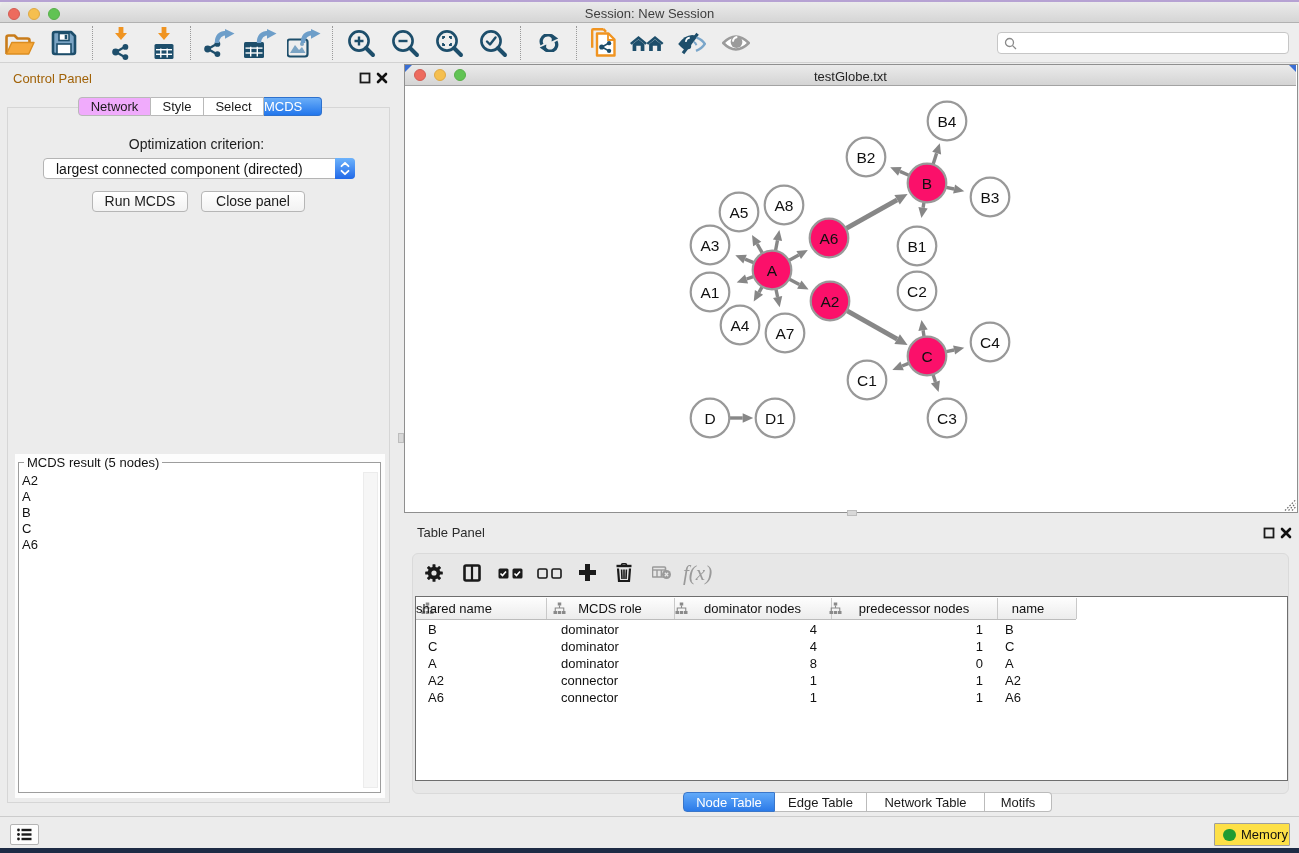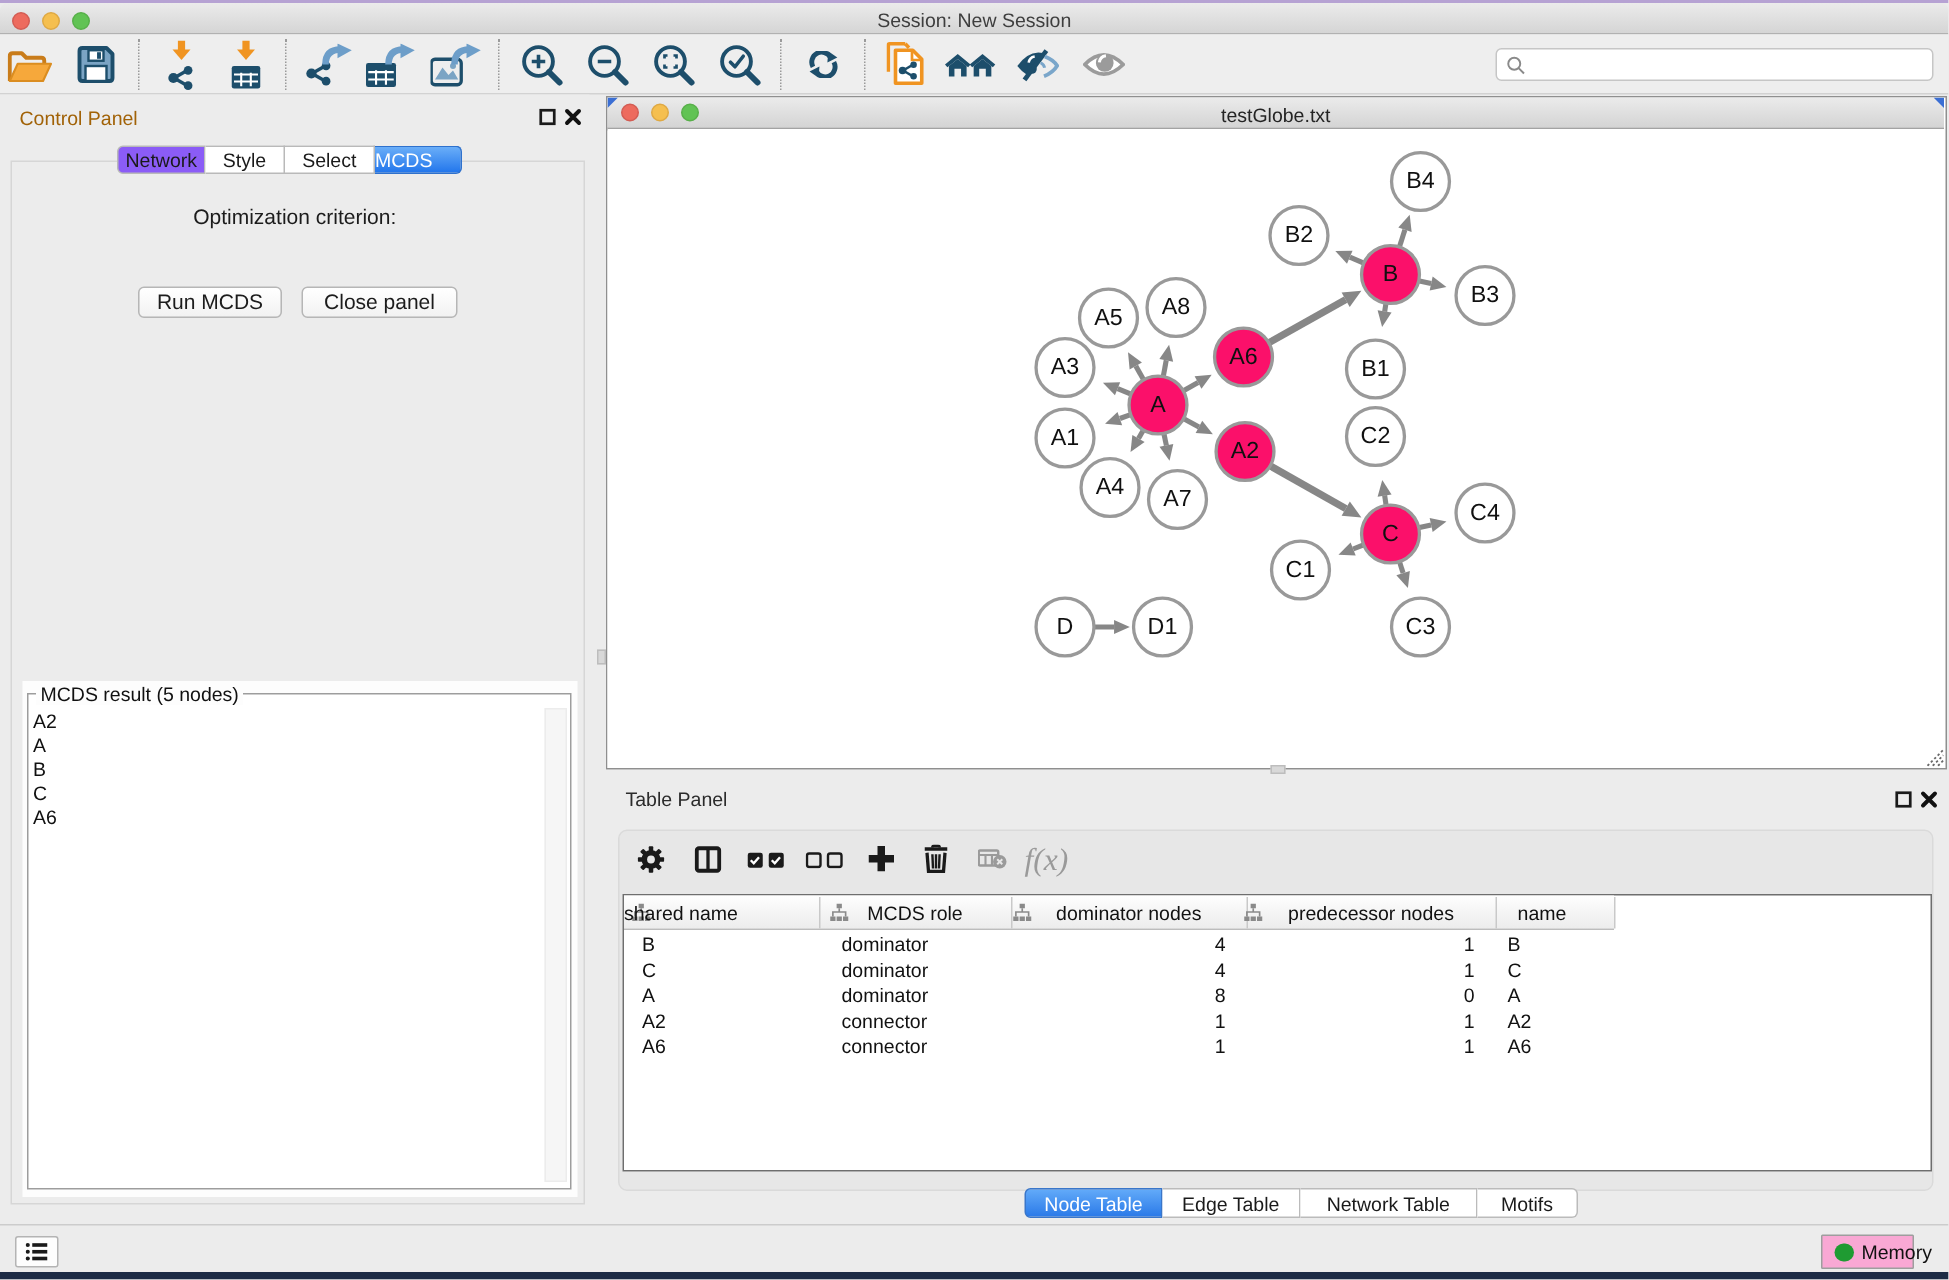--- a/index.html
+++ b/index.html
@@ -176,28 +176,37 @@
   <svg class="abs" style="left:359px;top:9px" width="12" height="12" viewBox="0 0 12 12">
     <rect x="1.5" y="1.5" width="9" height="9" fill="none" stroke="#1a1a1a" stroke-width="1.8"></rect>
   </svg>
   <svg class="abs" style="left:376px;top:9px" width="12" height="12" viewBox="0 0 12 12">
     <path d="M2 2 L10 10 M10 2 L2 10" stroke="#111" stroke-width="2.6" stroke-linecap="round"></path>
   </svg>
 
   <div class="abs" style="left:7px;top:44px;width:383px;height:696px;border:1px solid #d6d6d6;background:#ececec;"></div>
 
   <div class="abs" style="left:78px;top:34px;height:19px;">
-    <div style="float:left;width:59px;height:19px;background:#8b5cf6;border:1px solid #b9b9b9;border-radius:4px 0 0 4px;font-size:13px;text-align:center;line-height:18px;color:#1a1a1a;">Network</div>
+    <div style="float:left;width:73px;height:19px;background:#f0abfc;border:1px solid #b9b9b9;border-radius:4px 0 0 4px;font-size:13px;text-align:center;line-height:18px;color:#1a1a1a;">Network</div>
     <div style="float:left;width:53px;height:19px;background:#fff;border:1px solid #b9b9b9;border-left:none;font-size:13px;text-align:center;line-height:18px;color:#1a1a1a;">Style</div>
     <div style="float:left;width:60px;height:19px;background:#fff;border:1px solid #b9b9b9;border-left:none;font-size:13px;text-align:center;line-height:18px;color:#1a1a1a;">Select</div>
     <div style="float:left;width:58px;height:19px;background:linear-gradient(#6aaef8,#2276ec);border:1px solid #2e71cd;border-left:none;border-radius:0 4px 4px 0;font-size:13px;line-height:18px;color:#fff;">MCDS</div>
   </div>
 
   <div class="abs" style="left:0;top:73px;width:393px;text-align:center;font-size:14px;color:#1c1c1c;">Optimization criterion:</div>
 
+  <div class="abs" style="left:43px;top:95px;width:312px;height:21px;background:#fff;border:1px solid #b4b4b4;border-radius:4px;">
+    <div class="abs" style="left:12px;top:2px;font-size:14px;color:#141414;">largest connected component (directed)</div>
+    <div class="abs" style="right:-1px;top:-1px;width:20px;height:21px;background:linear-gradient(#6db3fc,#2169e8);border-radius:0 4px 4px 0;">
+      <svg width="20" height="21" viewBox="0 0 20 21">
+        <path d="M6.5 8.2 L10 4.8 L13.5 8.2" fill="none" stroke="#fff" stroke-width="1.8" stroke-linecap="round" stroke-linejoin="round"></path>
+        <path d="M6.5 12.8 L10 16.2 L13.5 12.8" fill="none" stroke="#fff" stroke-width="1.8" stroke-linecap="round" stroke-linejoin="round"></path>
+      </svg>
+    </div>
+  </div>
 
   <div class="abs" style="left:92px;top:128px;width:96px;height:21px;background:linear-gradient(#ffffff,#f2f2f2);border:1px solid #b6b6b6;border-radius:4px;font-size:14px;text-align:center;line-height:19px;color:#1c1c1c;">Run MCDS</div>
   <div class="abs" style="left:201px;top:128px;width:104px;height:21px;background:linear-gradient(#ffffff,#f2f2f2);border:1px solid #b6b6b6;border-radius:4px;font-size:14px;text-align:center;line-height:19px;color:#1c1c1c;">Close panel</div>
 
   <div class="abs" style="left:15px;top:391px;width:370px;height:344px;background:#fdfdfd;"></div>
   <div class="abs" style="left:18px;top:399px;width:363px;height:331px;border:1px solid #9d9d9d;background:#fff;"></div>
   <div class="abs" style="left:24px;top:392px;padding:0 3px;background:#fdfdfd;font-size:13px;color:#111;">MCDS result (5 nodes)</div>
 
   <div class="abs" style="left:363px;top:409px;width:15px;height:316px;background:#f6f6f6;border:1px solid #ececec;"></div>
 
@@ -467,19 +476,19 @@
   <div class="abs" style="left:10px;top:7px;width:29px;height:21px;background:#fdfdfd;border:1px solid #b4b4b4;border-radius:2px;">
     <svg width="15" height="13" viewBox="0 0 15 13" style="position:absolute;left:6px;top:3px;">
       <circle cx="1.5" cy="2" r="1.4" fill="#1a1a1a"></circle>
         <rect x="4.5" y="0.8" width="10" height="2.4" fill="#1a1a1a"></rect>
       <circle cx="1.5" cy="6.5" r="1.4" fill="#1a1a1a"></circle>
         <rect x="4.5" y="5.3" width="10" height="2.4" fill="#1a1a1a"></rect>
       <circle cx="1.5" cy="11" r="1.4" fill="#1a1a1a"></circle>
         <rect x="4.5" y="9.8" width="10" height="2.4" fill="#1a1a1a"></rect>
     </svg>
   </div>
-  <div class="abs" style="left:1214px;top:6px;width:62px;height:23px;background:#f9a8d4;border:1px solid #9e9e9e;border-radius:1px;">
+  <div class="abs" style="left:1214px;top:6px;width:76px;height:23px;background:#fde047;border:1px solid #9e9e9e;border-radius:1px;">
     <div class="abs" style="left:8px;top:4.5px;width:12.5px;height:12.5px;border-radius:50%;background:#1f9b32;"></div>
     <div class="abs" style="left:26px;top:3px;font-size:13px;color:#111;">Memory</div>
   </div>
 </div>
 
 <div class="abs" style="left:0;top:848px;width:1299px;height:5px;background:#1d2b45;"></div>
 
 </body></html>

